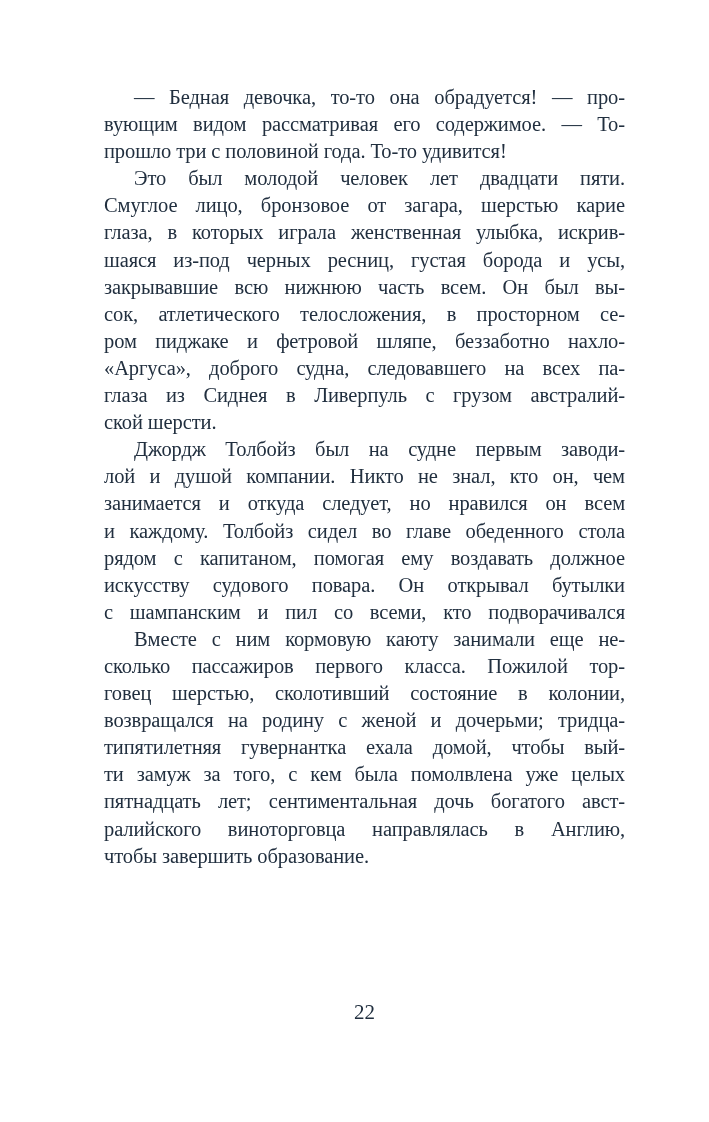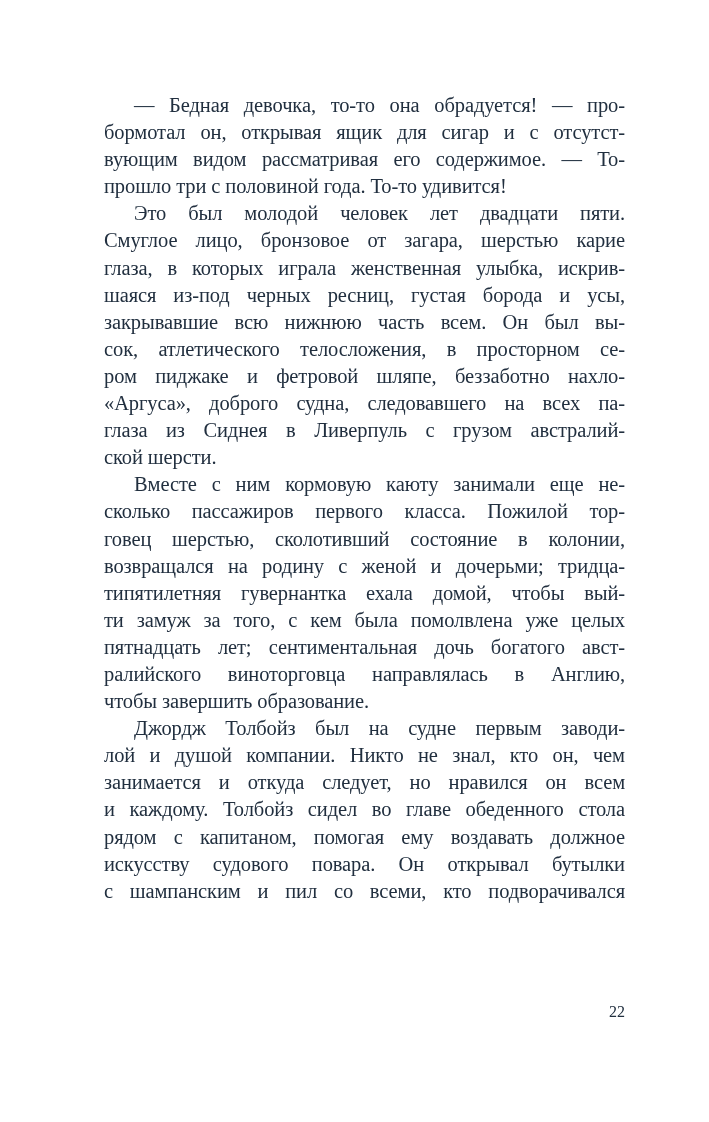--- a/index.html
+++ b/index.html
@@ -21,21 +21,20 @@
     color: #212f3f;
   }
   .text-block {
     position: absolute;
     left: 104px;
     top: 84px;
     width: 521px;
     font-size: 20.5px;
     line-height: 27.1px;
     letter-spacing: -0.1px;
-    margin-top: 8px;
   }
   .paragraph {
     margin: 0;
     padding: 0;
   }
   .line {
     text-align: justify;
     text-align-last: justify;
     -moz-text-align-last: justify;
     white-space: normal;
@@ -45,64 +44,63 @@
   }
   .line.no-stretch {
     text-align-last: left;
     -moz-text-align-last: left;
   }
   .folio {
     position: absolute;
     left: 104px;
     top: 1001px;
     width: 521px;
-    text-align: right;
-    font-size: 16px;
+    text-align: center;
+    font-size: 21px;
     line-height: 22px;
     color: #212f3f;
   }
 </style>
 </head>
 <body>
 
 <div class="page">
   <div class="text-block" id="text-block">
       <div class="paragraph">
         <div class="line first">— Бедная девочка, то-то она обрадуется! — про-</div>
-        <div class="line">бормотал он, открывая ящик для сигар и с отсутст-</div>
         <div class="line">вующим видом рассматривая его содержимое. — То-</div>
         <div class="line no-stretch">прошло три с половиной года. То-то удивится!</div>
       </div>
       <div class="paragraph">
         <div class="line first">Это был молодой человек лет двадцати пяти.</div>
         <div class="line">Смуглое лицо, бронзовое от загара, шерстью карие</div>
         <div class="line">глаза, в которых играла женственная улыбка, искрив-</div>
         <div class="line">шаяся из-под черных ресниц, густая борода и усы,</div>
         <div class="line">закрывавшие всю нижнюю часть всем. Он был вы-</div>
         <div class="line">сок, атлетического телосложения, в просторном се-</div>
         <div class="line">ром пиджаке и фетровой шляпе, беззаботно нахло-</div>
         <div class="line">«Аргуса», доброго судна, следовавшего на всех па-</div>
         <div class="line">глаза из Сиднея в Ливерпуль с грузом австралий-</div>
         <div class="line no-stretch">ской шерсти.</div>
       </div>
       <div class="paragraph">
+        <div class="line first">Джордж Толбойз был на судне первым заводи-</div>
+        <div class="line">лой и душой компании. Никто не знал, кто он, чем</div>
+        <div class="line">занимается и откуда следует, но нравился он всем</div>
+        <div class="line">и каждому. Толбойз сидел во главе обеденного стола</div>
+        <div class="line">рядом с капитаном, помогая ему воздавать должное</div>
+        <div class="line">искусству судового повара. Он открывал бутылки</div>
+        <div class="line">с шампанским и пил со всеми, кто подворачивался</div>
+      </div>
+      <div class="paragraph">
         <div class="line first">Вместе с ним кормовую каюту занимали еще не-</div>
         <div class="line">сколько пассажиров первого класса. Пожилой тор-</div>
         <div class="line">говец шерстью, сколотивший состояние в колонии,</div>
         <div class="line">возвращался на родину с женой и дочерьми; тридца-</div>
         <div class="line">типятилетняя гувернантка ехала домой, чтобы вый-</div>
         <div class="line">ти замуж за того, с кем была помолвлена уже целых</div>
         <div class="line">пятнадцать лет; сентиментальная дочь богатого авст-</div>
         <div class="line">ралийского виноторговца направлялась в Англию,</div>
         <div class="line no-stretch">чтобы завершить образование.</div>
       </div>
-      <div class="paragraph">
-        <div class="line first">Джордж Толбойз был на судне первым заводи-</div>
-        <div class="line">лой и душой компании. Никто не знал, кто он, чем</div>
-        <div class="line">занимается и откуда следует, но нравился он всем</div>
-        <div class="line">и каждому. Толбойз сидел во главе обеденного стола</div>
-        <div class="line">рядом с капитаном, помогая ему воздавать должное</div>
-        <div class="line">искусству судового повара. Он открывал бутылки</div>
-        <div class="line">с шампанским и пил со всеми, кто подворачивался</div>
-      </div>
     </div>
   <div class="folio">22</div>
 </div>
 
 </body></html>

